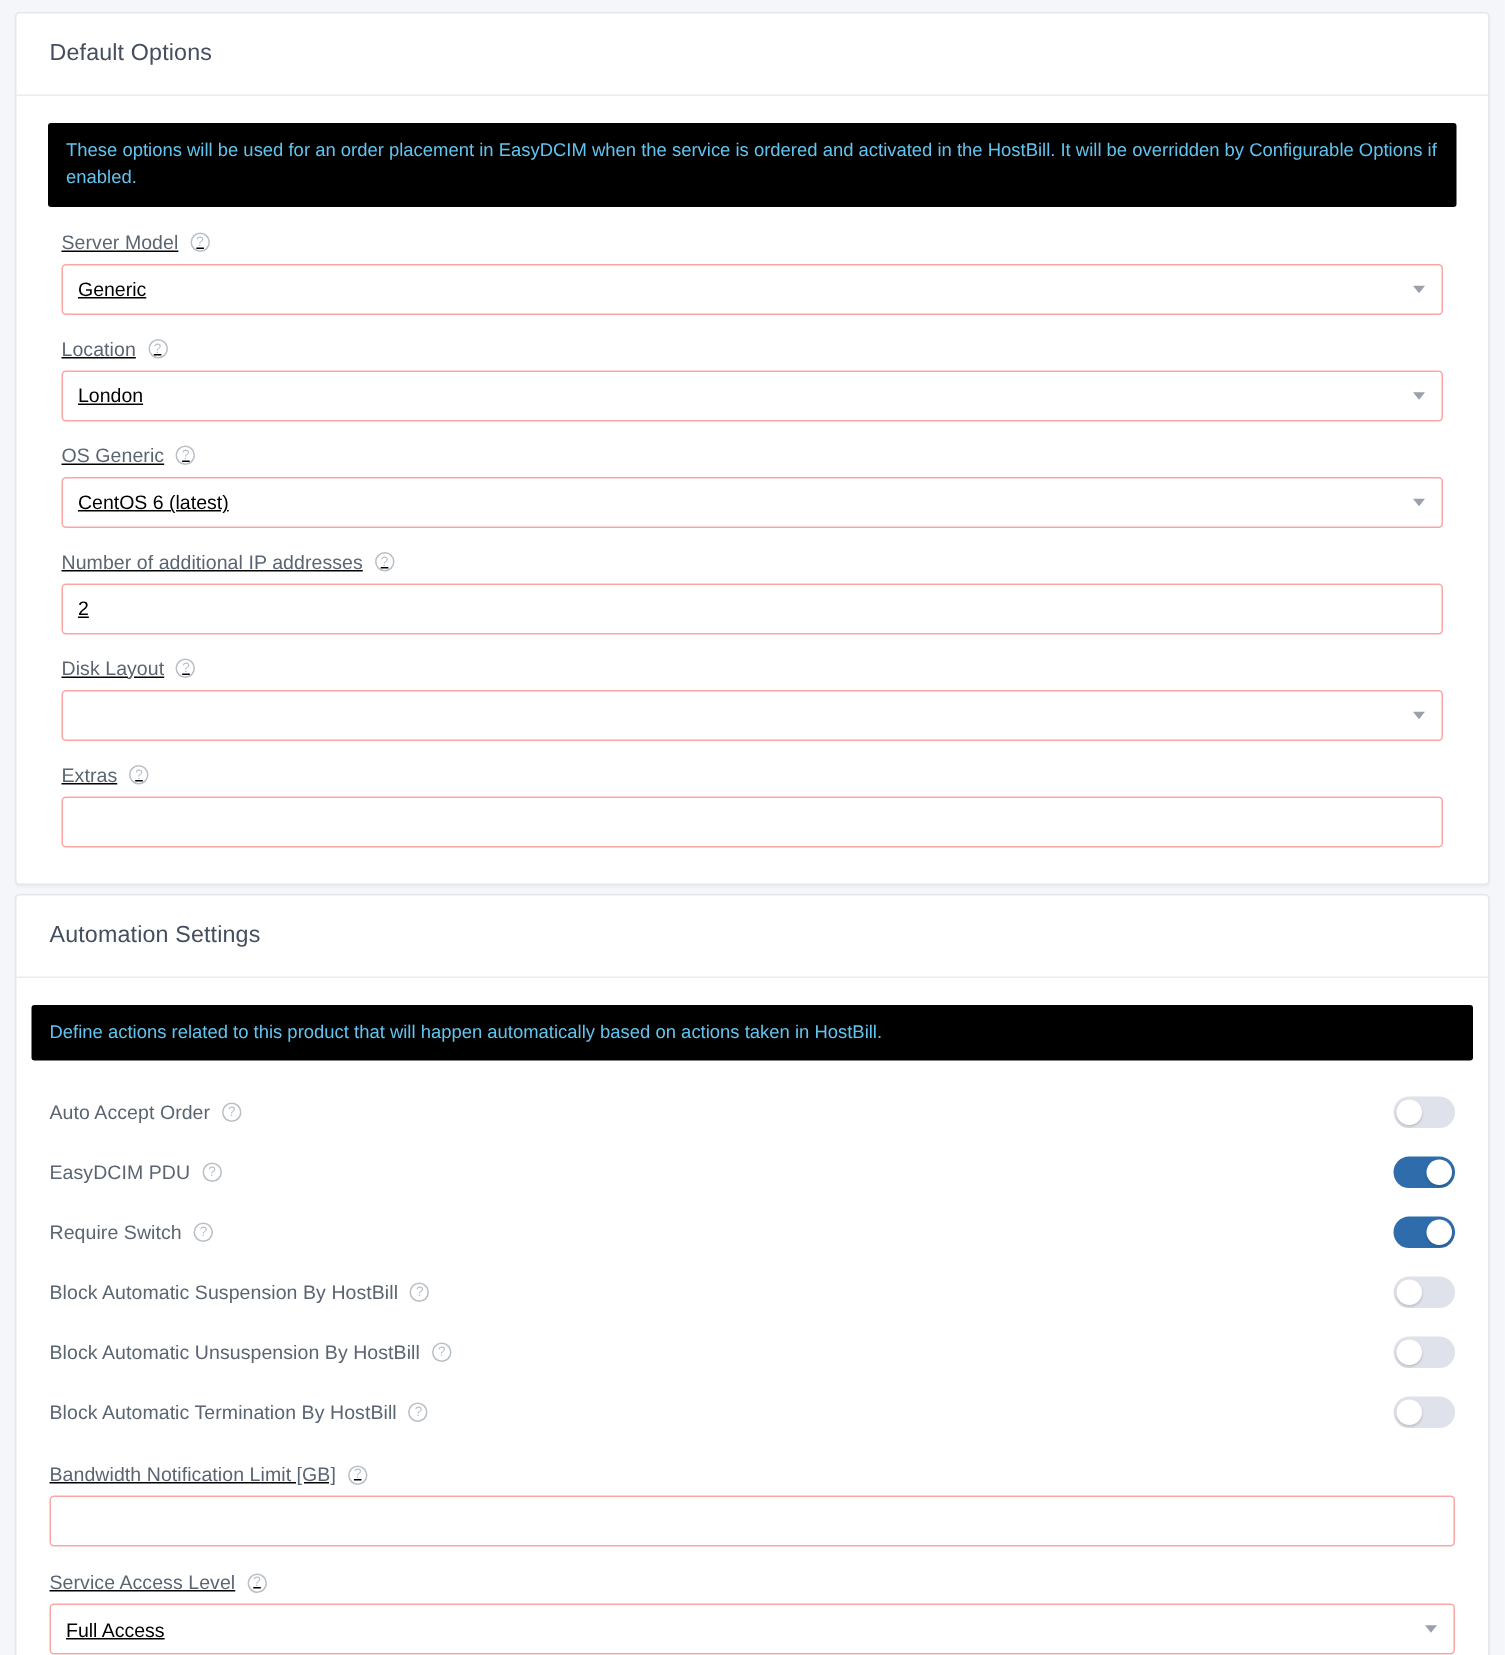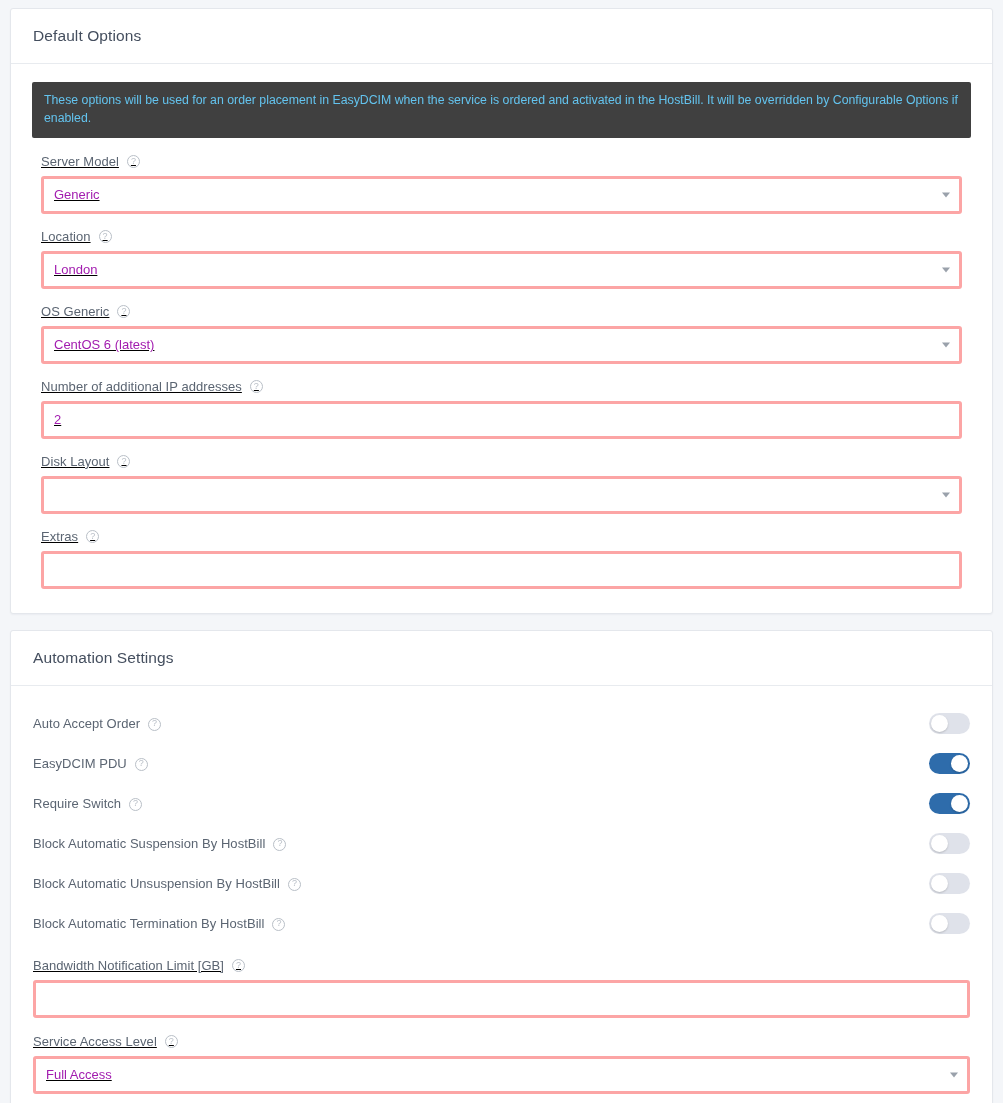--- a/index.html
+++ b/index.html
@@ -17,41 +17,41 @@
     padding: 8px 10px 0 10px;
   }
 
   
   .card {
     background: #ffffff;
     border: 1px solid #e4e7ec;
     border-radius: 3px;
     box-shadow: 0 1px 2px rgba(20,30,60,.045);
     width: 983px;
-    margin-bottom: 16px;
+    margin-bottom: 6px;
   }
   .card-header {
     height: 55px;
     display: flex;
     align-items: center;
     padding: 0 22px;
     border-bottom: 1px solid #e8ebef;
   }
   .card-title {
     font-size: 15.5px;
     color: #444e5e;
     font-weight: normal;
     letter-spacing: .1px;
   }
   .card-body { padding: 18px 21px 24px 21px; }
   .card-body.tight { padding: 18px 10px 24px 10px; }
 
   
   .info-banner {
-    background: #404040;
+    background: #000000;
     color: #63c3ee;
     font-size: 12.3px;
     line-height: 1.45;
     padding: 10px 12px;
     border-radius: 2px;
     margin-bottom: 16px;
   }
   .card-body.tight .info-banner { margin-bottom: 14px; }
 
   
@@ -85,26 +85,26 @@
     cursor: pointer;
     position: relative;
     top: .5px;
   }
   .help-icon span { position: relative; top: -.5px; }
 
   
   .control {
     width: 100%;
     height: 32px;
-    border: 3px solid #fca5a5;
+    border: 1px solid #fca5a5;
     border-radius: 3px;
     background: #ffffff;
     font-family: "Liberation Sans", sans-serif;
     font-size: 13px;
-    color: #a21caf;
+    color: #000000;
     padding: 16px 10px;
     display: flex;
     align-items: center;
     outline: none;
   }
   .select-wrap { position: relative; width: 100%; }
   .select-caret {
     position: absolute;
     right: 12px;
     top: 50%;
@@ -233,20 +233,21 @@
       <div class="control"></div>
     </div>
   </div>
 </section>
 
 <section class="card">
   <div class="card-header">
     <h2 class="card-title">Automation Settings</h2>
   </div>
   <div class="card-body tight">
+    <div class="info-banner">Define actions related to this product that will happen automatically based on actions taken in HostBill.</div>
 
     <div class="toggle-row">
       <div class="field-label">
         <span>Auto Accept Order</span>
         <span class="help-icon">
             <span>?</span>
           </span>
       </div>
       <div class="toggle off">
           <span class="knob"></span>

